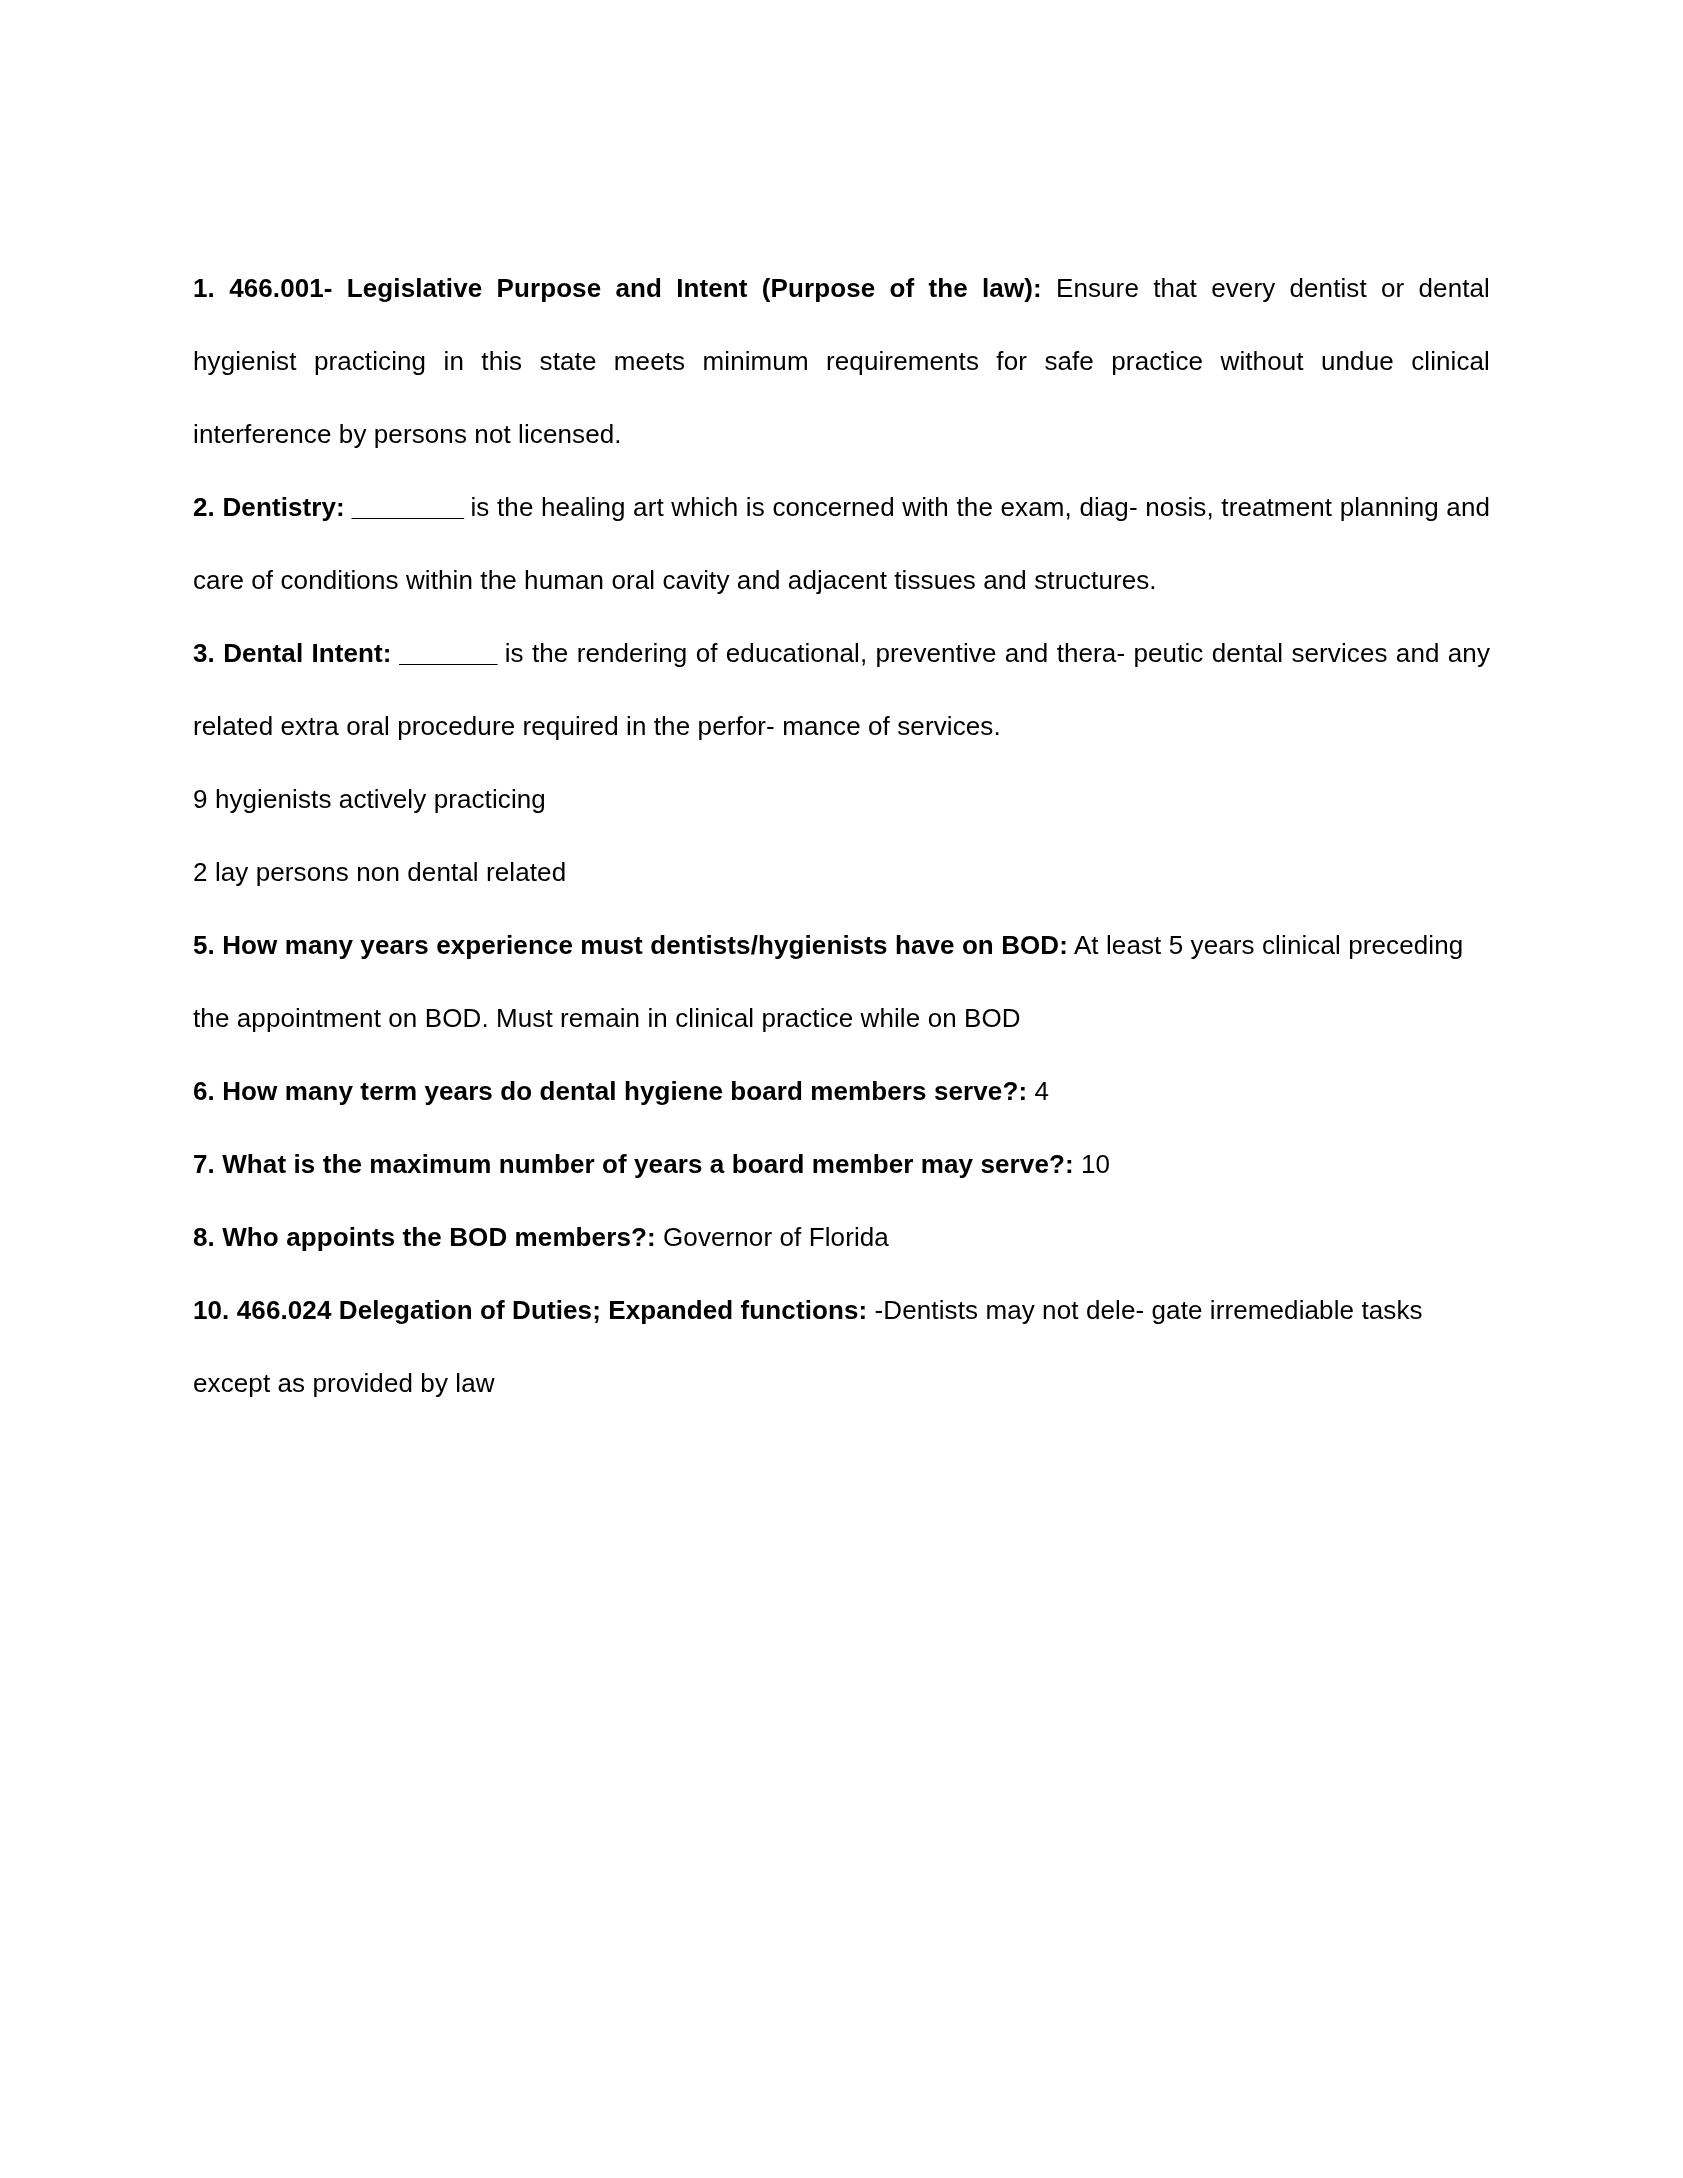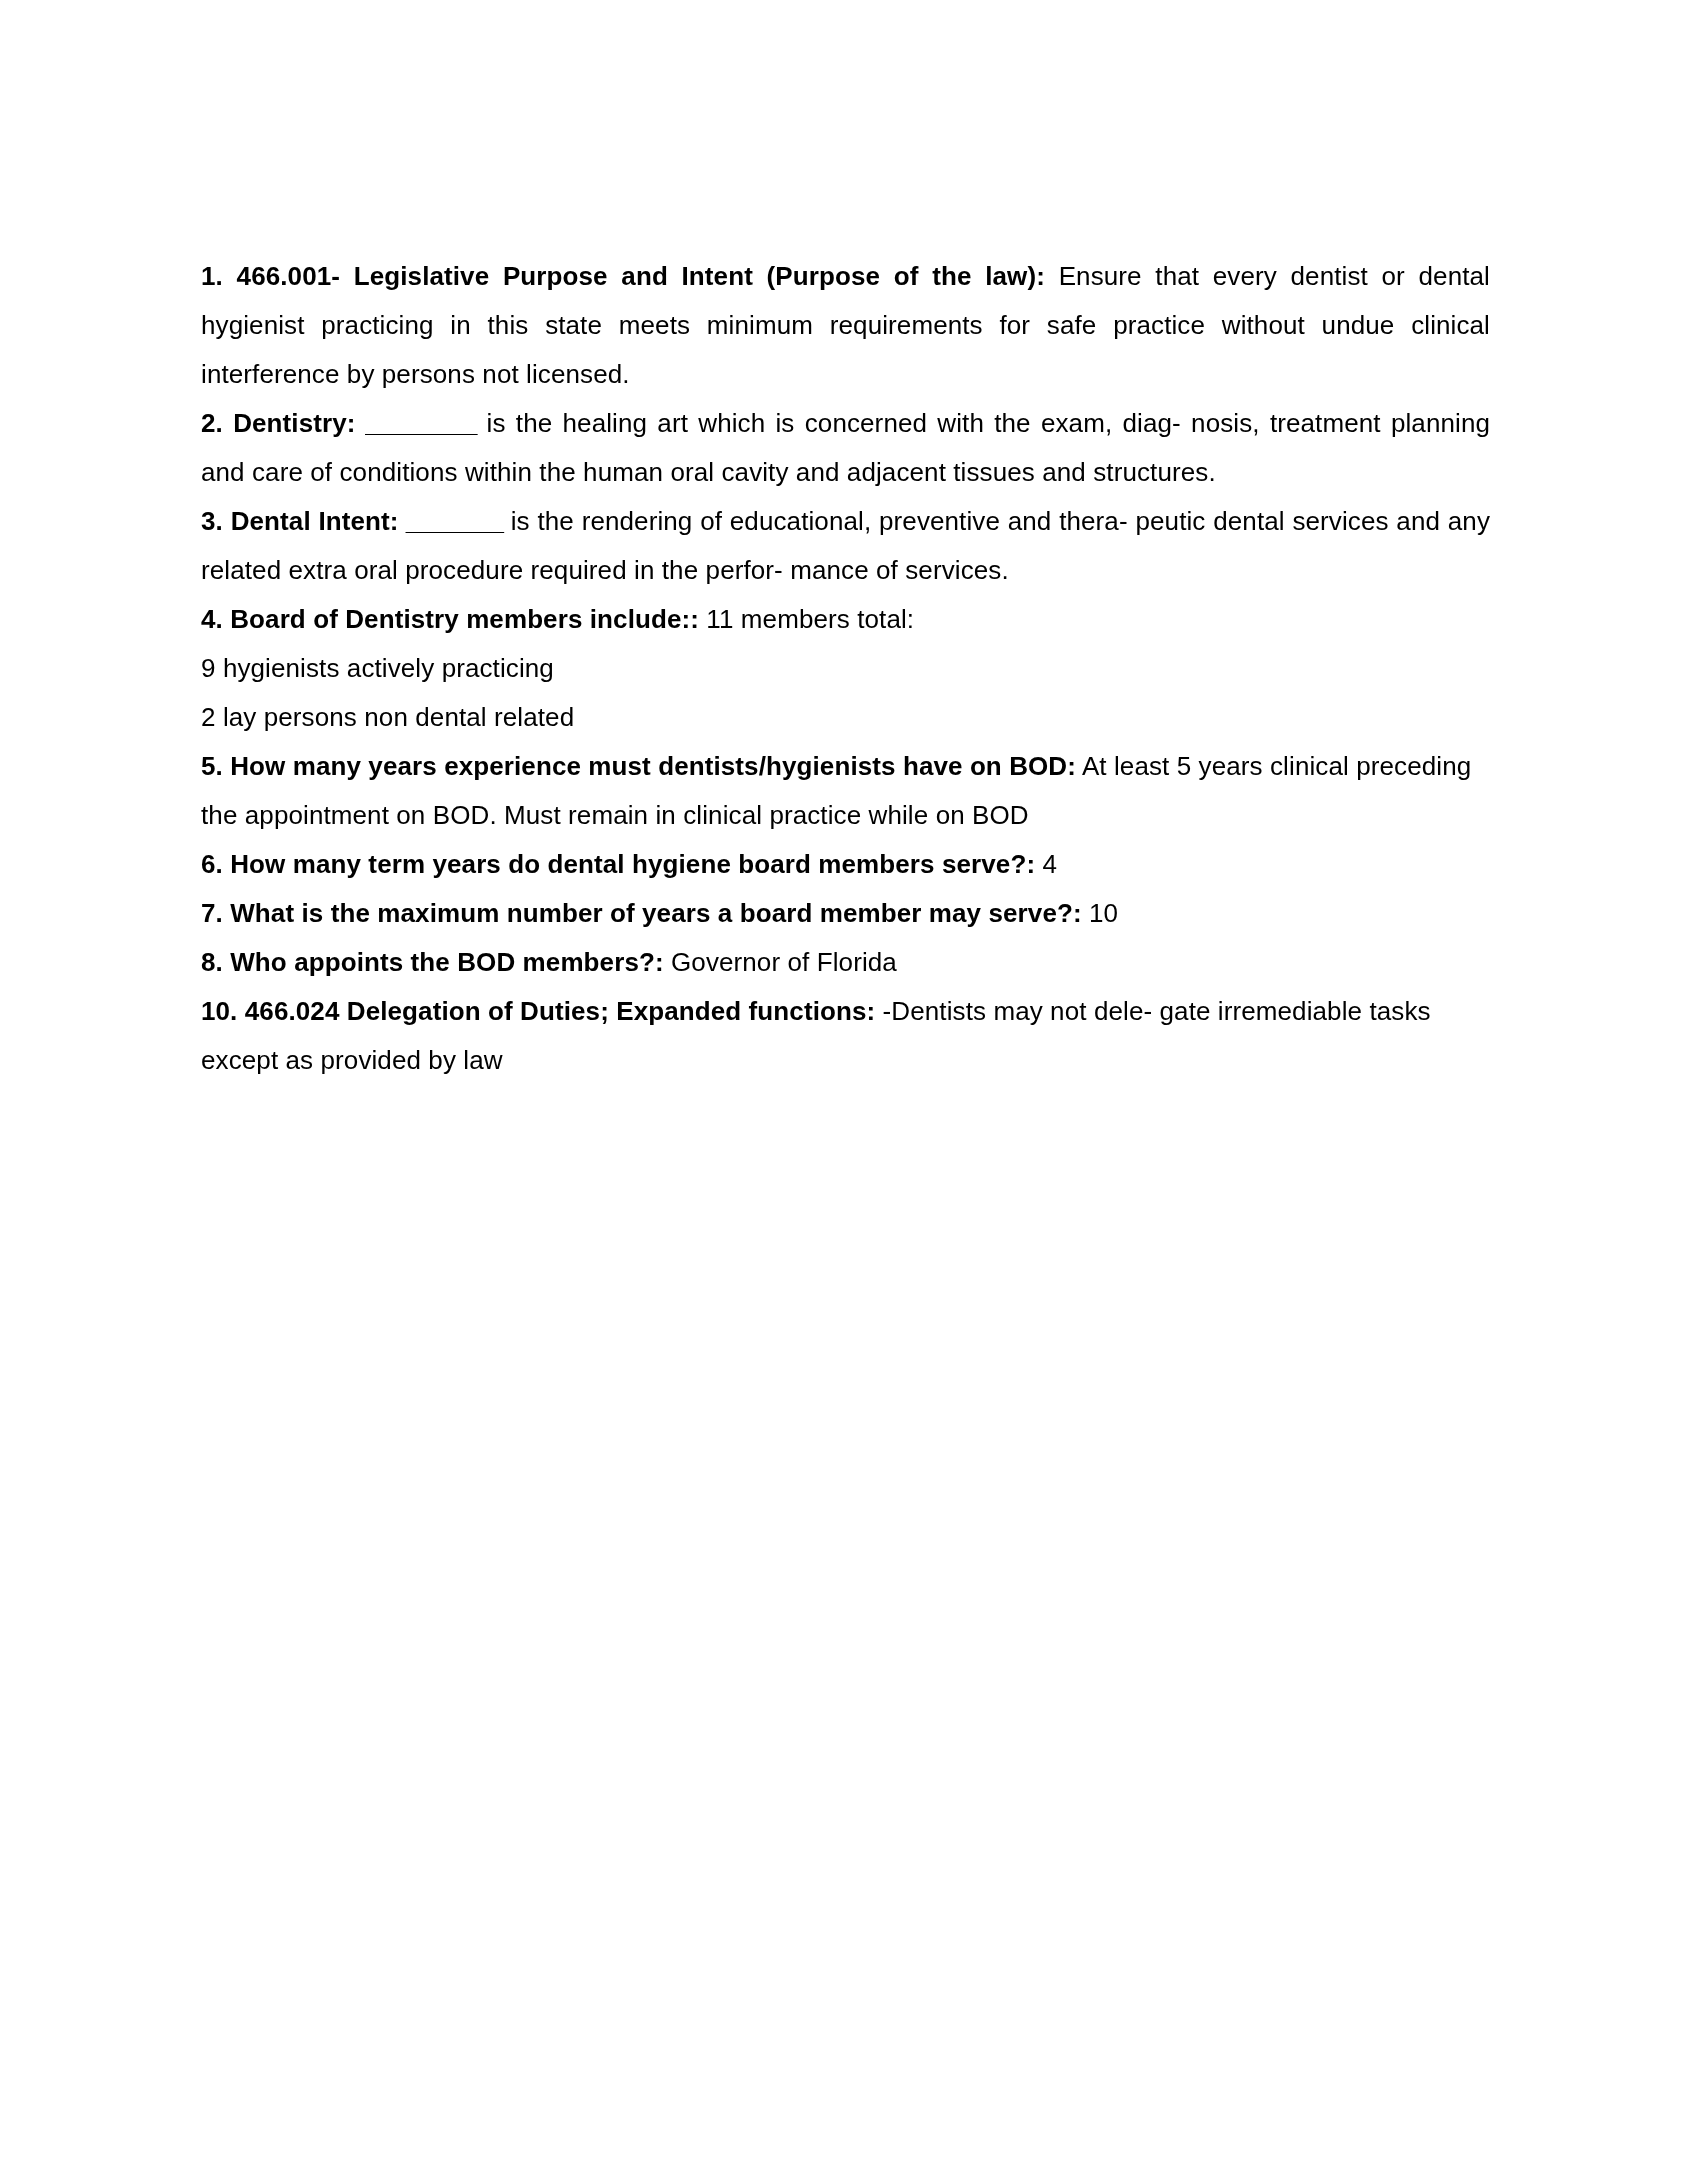--- a/index.html
+++ b/index.html
@@ -18,22 +18,22 @@
     width: 1683px;
     height: 2178px;
     padding: 252px 193px 0 193px;
     background: #ffffff;
   }
   .doc-body {
     width: 1297px;
   }
   .para {
     font-size: 26px;
-    line-height: 49px;
-    margin: 0 0 0 8px;
+    line-height: 73px;
+    margin: 0 0 0 0;
     text-align: justify;
     text-justify: inter-word;
     letter-spacing: 0.1px;
   }
   .para.last-line,
   .para.noj {
     text-align: left;
   }
   .q {
     font-weight: bold;
@@ -60,24 +60,20 @@
     <p class="para">
       <span class="q">2.</span>
       <span class="q">Dentistry:</span><span class="blank"> ________ </span><span class="a">is the healing art which is concerned with the exam, diag- nosis, treatment planning and care of conditions within the human oral cavity and adjacent tissues and structures.</span>
     </p>
 
     <p class="para">
       <span class="q">3.</span>
       <span class="q">Dental Intent:</span><span class="blank"> _______ </span><span class="a">is the rendering of educational, preventive and thera- peutic dental services and any related extra oral procedure required in the perfor- mance of services.</span>
     </p>
 
-    <p class="para noj">
-      <span class="q">4.</span>
-      <span class="q">Board of Dentistry members include::</span><span class="a"> 11 members total:</span>
-    </p>
     <p class="para noj">9 hygienists actively practicing</p>
     <p class="para noj">2 lay persons non dental related</p>
 
     <p class="para noj">
       <span class="q">5.</span>
       <span class="q">How many years experience must dentists/hygienists have on BOD:</span><span class="a"> At least 5 years clinical preceding the appointment on BOD. Must remain in clinical practice while on BOD</span>
     </p>
 
     <p class="para noj">
       <span class="q">6.</span>

